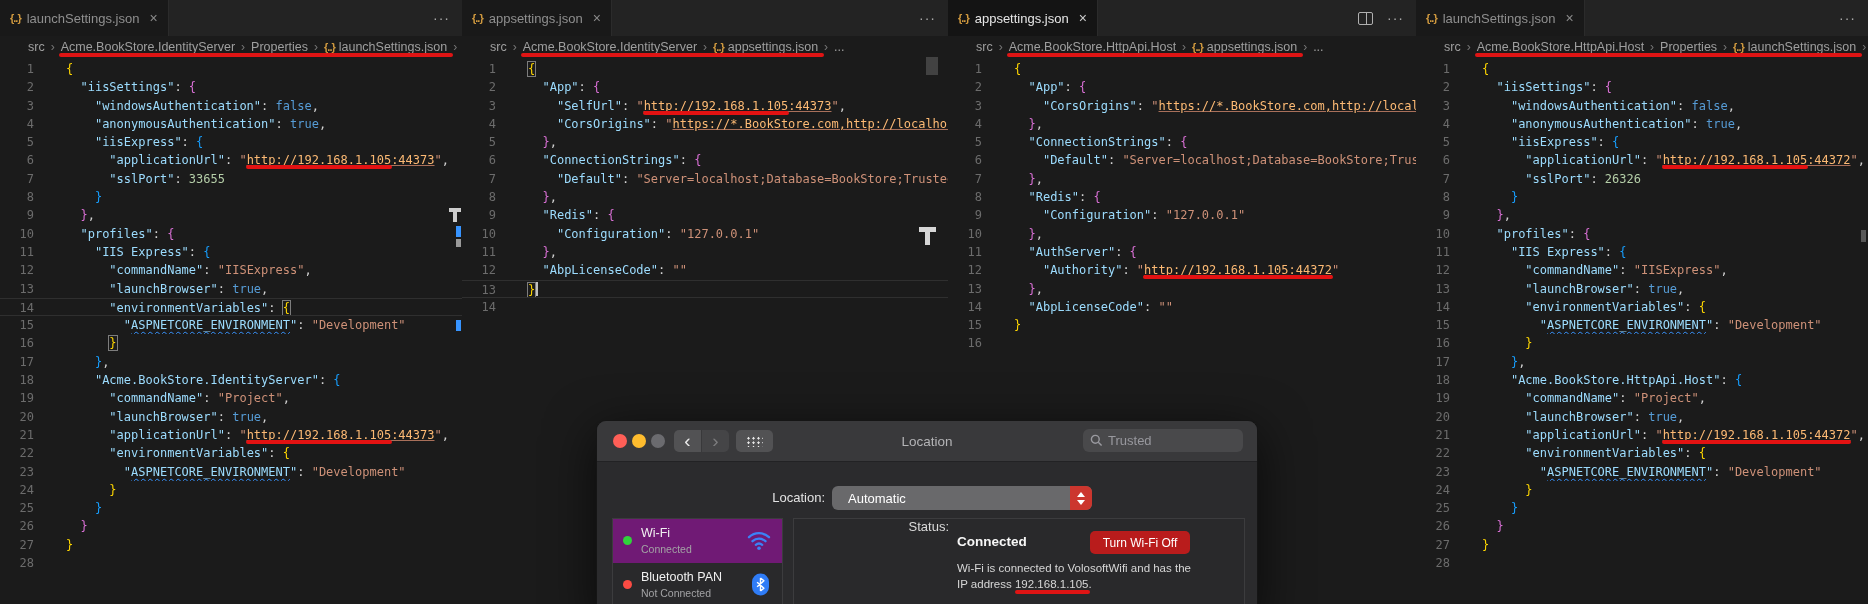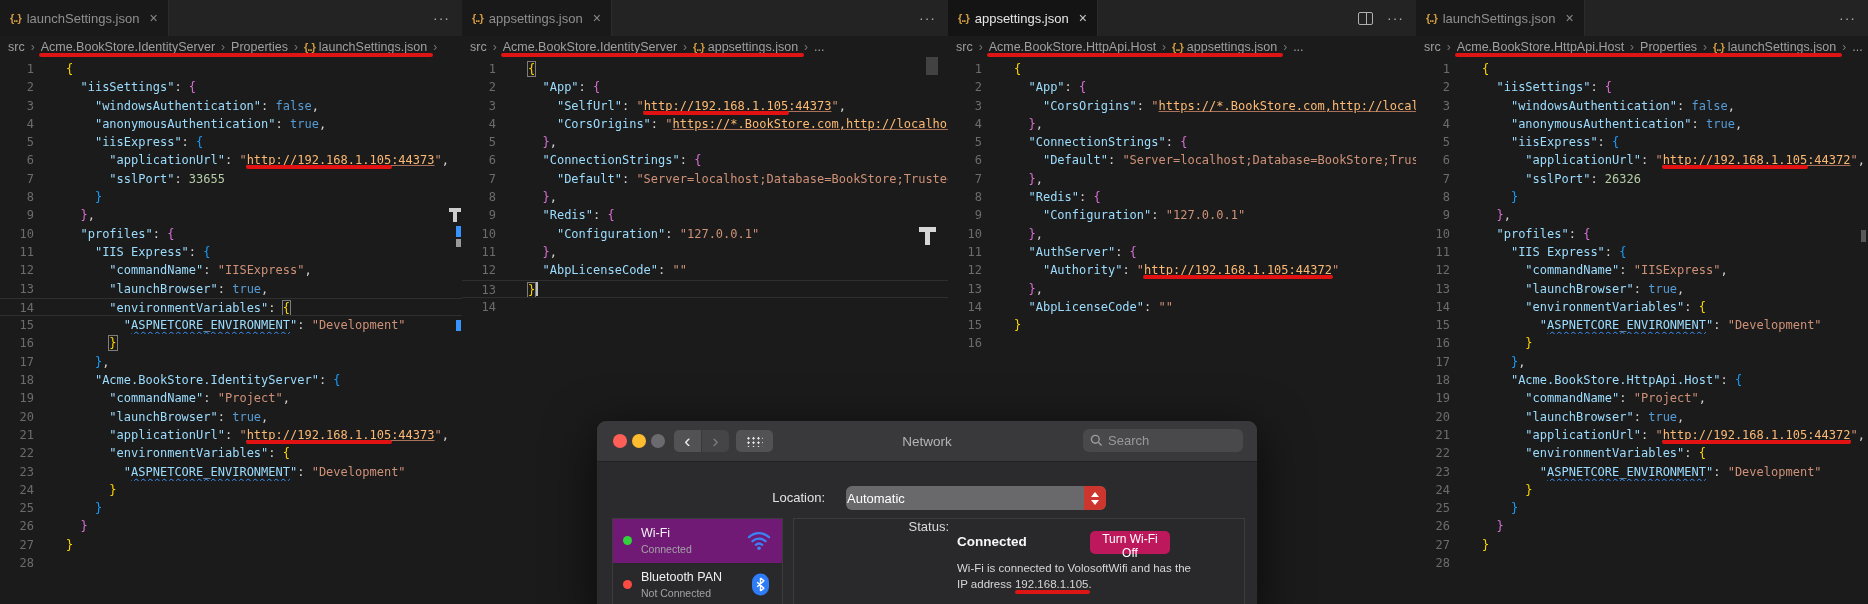--- a/index.html
+++ b/index.html
@@ -12,21 +12,21 @@
        font-size:13px;border-right:1px solid #2b2b2b;cursor:pointer;}
   .tab.active{background:#141414;color:#e6e6e6;}
   .json-icon{color:#d19a3f;font-weight:bold;font-size:11px;letter-spacing:-1px;}
   .tab-close{color:#8a8a8a;font-size:14px;margin-left:4px;}
   .tab.active .tab-close{color:#cccccc;}
   .tab-actions{margin-left:auto;display:flex;align-items:center;gap:14px;padding-right:12px;color:#b6b6b6;}
   .more-icon{font-size:14px;letter-spacing:1px;color:#a8a8a8;}
   .split-icon{width:13px;height:11px;border:1.5px solid #b0b0b0;border-radius:2px;position:relative;display:inline-block;}
   .split-icon::after{content:"";position:absolute;left:50%;top:0;bottom:0;width:1.5px;background:#b0b0b0;}
   .bc{position:absolute;top:36px;left:0;right:0;height:22px;display:flex;align-items:center;
-      padding-left:8px;font-size:12.5px;color:#9f9f9f;white-space:nowrap;overflow:hidden;}
+      padding-left:28px;font-size:12.5px;color:#9f9f9f;white-space:nowrap;overflow:hidden;}
   .bc-sep{color:#767676;margin:0 6px;font-size:12px;}
   .bc-run{position:relative;display:inline-flex;align-items:center;}
   .bc-run::after{content:"";position:absolute;left:-2px;right:-6px;bottom:-3px;height:4px;background:#df1414;border-radius:2px;}
   .bc-run .json-icon{margin-right:4px;}
   .code{position:absolute;top:60px;left:0;right:0;bottom:0;font-family:"DejaVu Sans Mono",monospace;
         font-size:12px;line-height:18.3px;}
   .cl{display:flex;height:18.3px;white-space:pre;}
   .cl.cur{border-top:1px solid #2f2f2f;border-bottom:1px solid #2f2f2f;height:18.3px;box-sizing:border-box;}
   .ln{flex:0 0 46px;text-align:right;padding-right:12px;box-sizing:border-box;color:#6c6c6c;user-select:none;}
   .ct{flex:1;overflow:hidden;padding-left:20px;color:#d4d4d4;}
@@ -51,37 +51,37 @@
   .navbtn.fwd{background:#454547;border-radius:0 5px 5px 0;color:#7c7c7e;}
   .gridbtn{position:absolute;left:139px;top:9px;width:37px;height:22px;background:#525254;border-radius:5px;
            display:flex;align-items:center;justify-content:center;}
   .griddots{width:17px;height:12px;background-image:radial-gradient(#e8e8e8 1px,transparent 1.4px);
             background-size:5px 4.5px;background-position:0 1px;}
   .win-title{position:absolute;left:0;right:0;top:0;height:40px;display:flex;align-items:center;justify-content:center;
              color:#b4b4b6;font-size:13.5px;}
   .searchbox{position:absolute;right:14px;top:8px;width:160px;height:23px;background:#49494b;border-radius:6px;
              display:flex;align-items:center;padding-left:7px;box-sizing:border-box;gap:5px;color:#98989e;font-size:13px;}
   .loc-label{position:absolute;left:60px;top:65px;width:168px;text-align:right;line-height:24px;color:#e3e3e3;font-size:13px;}
-  .dropdown{position:absolute;left:249px;top:65px;width:260px;height:24px;background:#69696b;border-radius:6px;
-            display:flex;align-items:center;color:#ffffff;font-size:13px;padding-left:1px;box-sizing:border-box;}
+  .dropdown{position:absolute;left:235px;top:65px;width:260px;height:24px;background:#69696b;border-radius:6px;
+            display:flex;align-items:center;color:#ffffff;font-size:13px;padding-left:16px;box-sizing:border-box;}
   .dd-cap{position:absolute;right:0;top:0;width:22px;height:24px;background:#cc362e;border-radius:0 6px 6px 0;
           display:flex;flex-direction:column;align-items:center;justify-content:center;gap:3px;}
   .dd-up{width:0;height:0;border-left:4px solid transparent;border-right:4px solid transparent;border-bottom:5px solid #fff;}
   .dd-dn{width:0;height:0;border-left:4px solid transparent;border-right:4px solid transparent;border-top:5px solid #fff;}
   .svc-list{position:absolute;left:15px;top:97px;width:171px;height:110px;background:#29292b;border:1px solid #3c3c3e;box-sizing:border-box;}
   .svc-row{position:relative;height:44px;}
   .svc-row.sel{background:#701a75;}
   .svc-dot{position:absolute;left:10px;top:17px;width:9px;height:9px;border-radius:50%;}
   .svc-name{position:absolute;left:28px;top:7px;color:#f1f1f1;font-size:12.5px;}
   .svc-status{position:absolute;left:28px;top:24px;color:#a3a3a5;font-size:10.5px;}
   .svc-ic{position:absolute;right:10px;top:10px;}
   .det-panel{position:absolute;left:196px;top:97px;width:452px;height:110px;background:#29292b;border:1px solid #3c3c3e;box-sizing:border-box;}
   .status-label{position:absolute;left:0px;top:0;width:155px;text-align:right;color:#dadada;font-size:13px;}
   .status-value{position:absolute;left:163px;top:15px;color:#f7f7f7;font-size:13.5px;font-weight:bold;}
-  .wifi-btn{position:absolute;left:296px;top:12px;width:80px;height:23px;background:#be185d;border:none;border-radius:5px;
+  .wifi-btn{position:absolute;left:296px;top:12px;width:100px;height:23px;background:#b91c1c;border:none;border-radius:5px;
             color:#fff;font-size:12px;font-family:"Liberation Sans",sans-serif;}
   .info-text{position:absolute;left:163px;top:42px;width:268px;color:#d6d6d6;font-size:11.5px;line-height:15.5px;}
   .ip-redul{position:relative;}
   .ip-redul::after{content:"";position:absolute;left:0;right:2px;bottom:-4px;height:3.5px;background:#df1414;border-radius:2px;}
 </style>
 </head>
 <body>
 
 <div class="stage">
 
@@ -299,27 +299,27 @@
         <div class="navbtn back">
             <span>‹</span>
           </div>
         <div class="navbtn fwd">
             <span>›</span>
           </div>
       </div>
       <div class="gridbtn">
         <div class="griddots"></div>
       </div>
-      <div class="win-title">Network</div>
+      <div class="win-title">Location</div>
       <div class="searchbox">
         <svg width="13" height="13" viewBox="0 0 13 13">
           <circle cx="5.3" cy="5.3" r="3.9" fill="none" stroke="#9a9aa0" stroke-width="1.4"></circle>
           <line x1="8.3" y1="8.3" x2="11.6" y2="11.6" stroke="#9a9aa0" stroke-width="1.4"></line>
         </svg>
-        <span>Search</span>
+        <span>Trusted</span>
       </div>
     </div>
 
     <div class="loc-label">Location:</div>
     <div class="dropdown">
       <span>Automatic</span>
       <div class="dd-cap">
         <div class="dd-up"></div>
           <div class="dd-dn"></div>
       </div>

